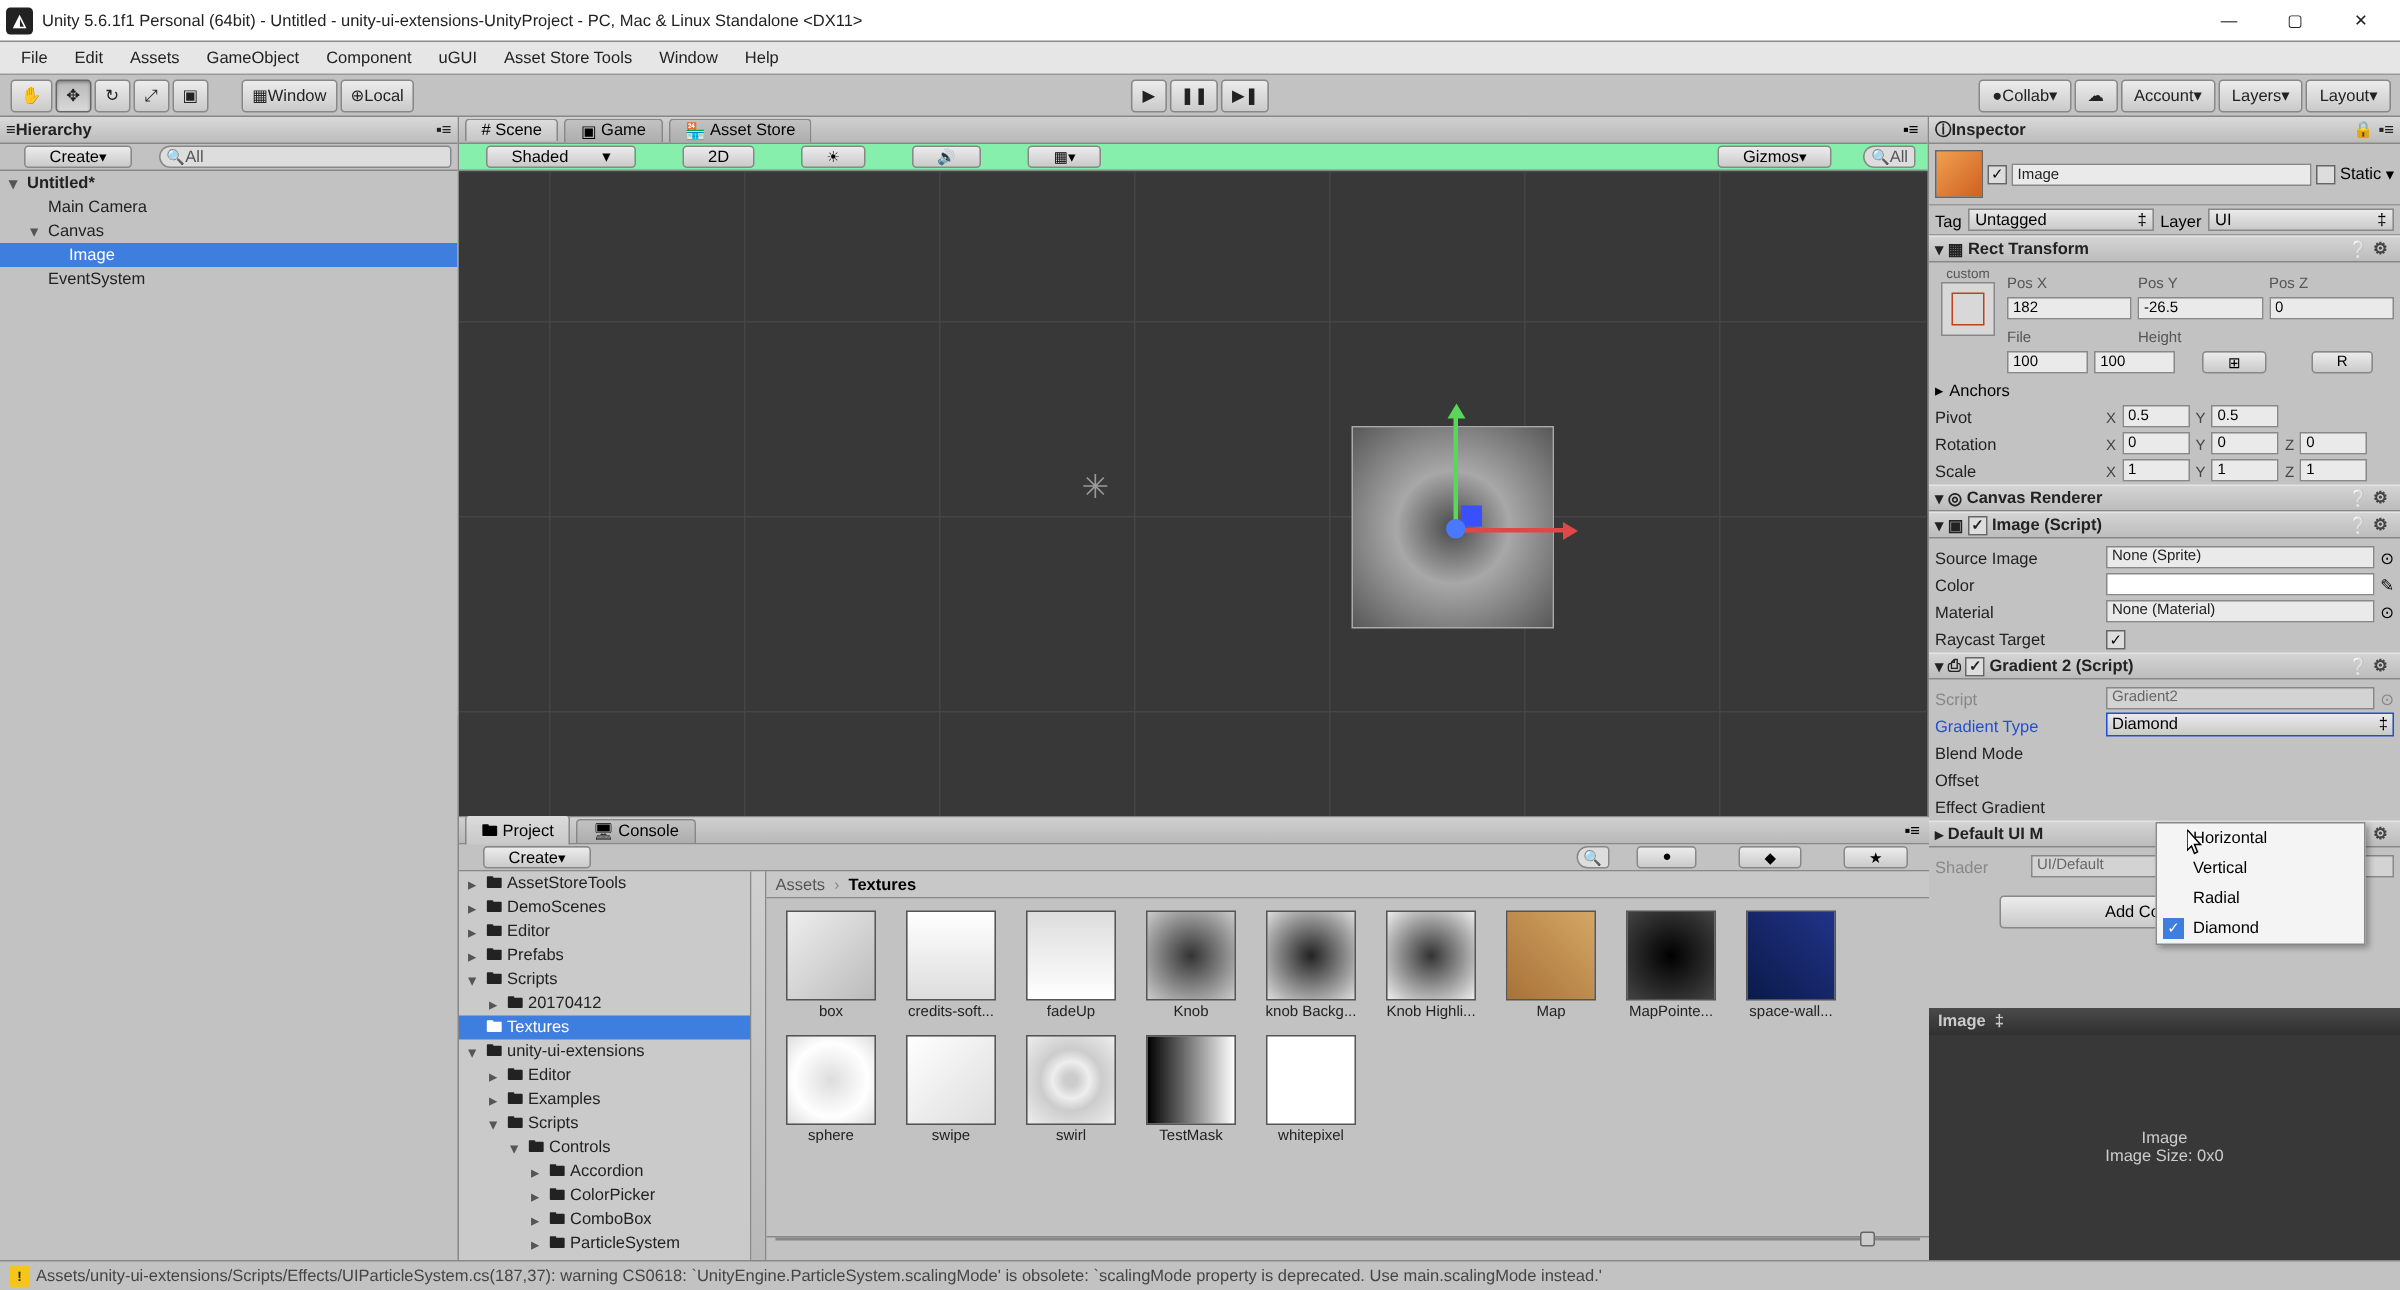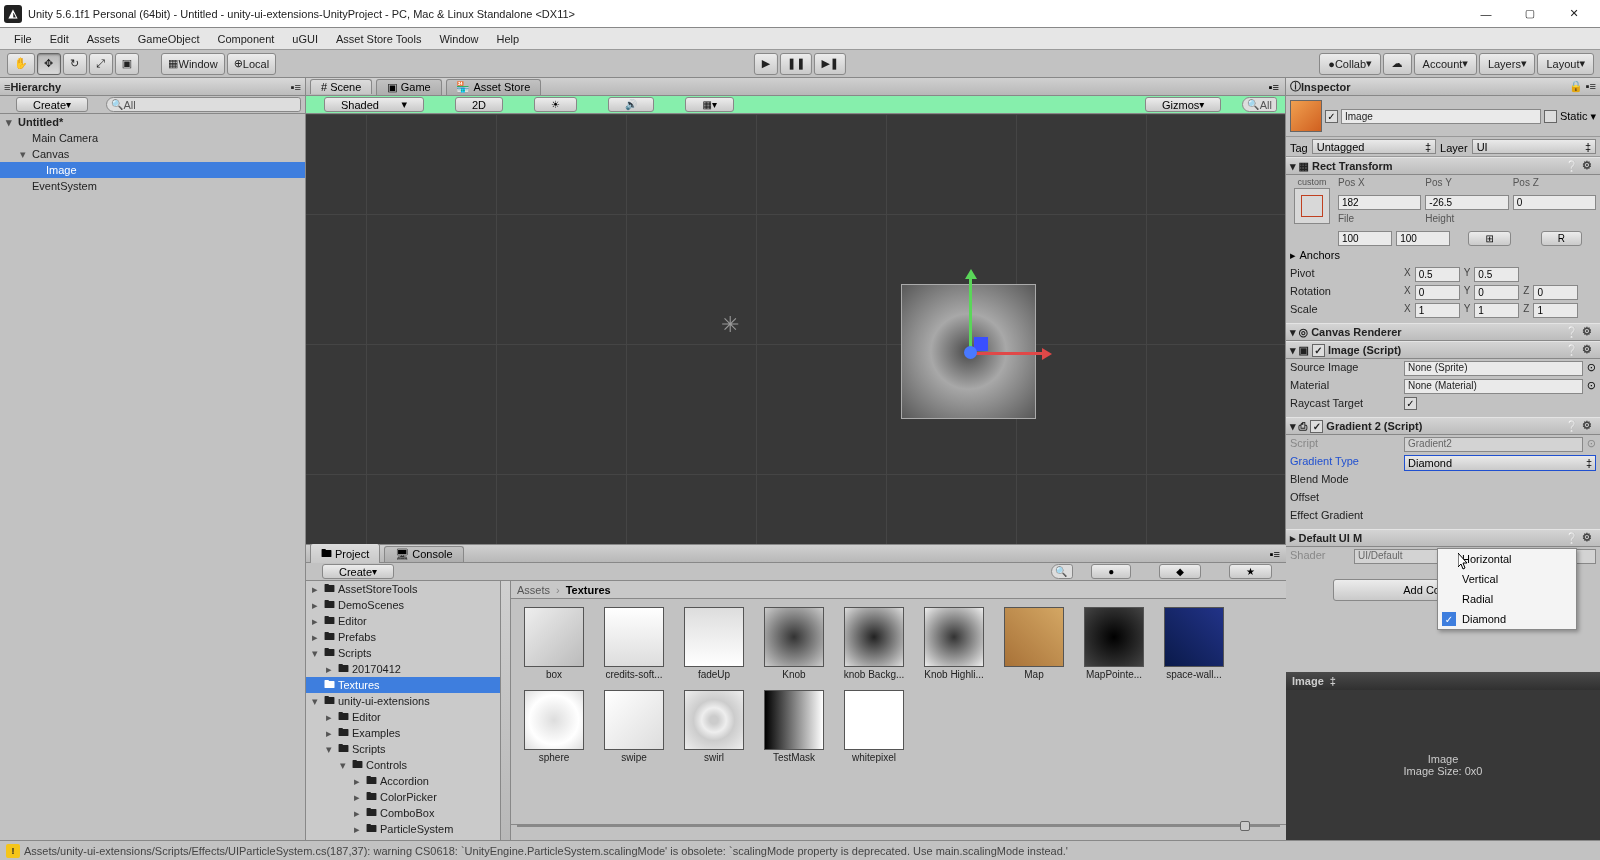--- a/index.html
+++ b/index.html
@@ -52,21 +52,21 @@
 .breadcrumb { height:18px; background:#c8c8c8; border-bottom:1px solid #888; display:flex; align-items:center; padding:0 6px; gap:6px; }
 .asset-grid { flex:1; background:#c2c2c2; padding:8px; display:flex; flex-wrap:wrap; align-content:flex-start; gap:10px; overflow:auto; }
 .asset { width:70px; display:flex; flex-direction:column; align-items:center; cursor:pointer; }
 .asset-thumb { width:60px; height:60px; background:#888; border:1px solid #555; }
 .asset-name { font-size:10px; color:#222; text-align:center; margin-top:2px; white-space:nowrap; overflow:hidden; text-overflow:ellipsis; width:70px; }
 .inspector { width:314px; background:#c2c2c2; display:flex; flex-direction:column; overflow:auto; }
 .ins-head { background:#c2c2c2; padding:4px; display:flex; align-items:center; gap:3px; border-bottom:1px solid #999; }
 .cube-ico { width:32px; height:32px; background:linear-gradient(135deg,#f0a050,#d06020); border:1px solid #666; }
 .comp-header { height:18px; background:linear-gradient(#d4d4d4,#bcbcbc); border-top:1px solid #e4e4e4; border-bottom:1px solid #888; display:flex; align-items:center; padding:0 4px; font-weight:bold; color:#222; gap:3px; }
 .comp-body { padding:2px 4px; }
-.prop-row { display:flex; align-items:flex-start; height:18px; gap:4px; }
+.prop-row { display:flex; align-items:flex-end; height:18px; gap:4px; }
 .prop-label { width:110px; color:#222; font-size:11px; }
 .prop-label.blue { color:#2050d0; }
 .prop-input { flex:1; height:15px; background:#eaeaea; border:1px solid #888; padding:0 3px; font-size:10px; color:#222; }
 .prop-input.ro { background:#d3d3d3; color:#666; }
 .mini-inp { width:45px; height:15px; background:#eaeaea; border:1px solid #888; padding:0 3px; font-size:10px; }
 .xyzlabel { font-size:10px; color:#444; }
 .checkbox { width:13px; height:13px; border:1px solid #666; background:#ddd; display:inline-flex; align-items:center; justify-content:center; font-size:10px; }
 .dropdown { flex:1; height:16px; background:linear-gradient(#eaeaea,#cacaca); border:1px solid #2050d0; padding:0 3px; font-size:10px; display:flex; align-items:center; justify-content:space-between; cursor:pointer; }
 .popup { position:absolute; right:23px; top:548px; width:140px; background:#f4f4f4; border:1px solid #888; box-shadow:2px 2px 4px rgba(0,0,0,.3); z-index:100; }
 .popup-item { height:20px; padding:0 24px 0 24px; display:flex; align-items:center; cursor:pointer; position:relative; }
@@ -524,20 +524,25 @@
       <span style="margin-left:auto">❔</span>
       <span class="gear-ico">⚙</span>
     </div>
     <div class="comp-body">
       <div class="prop-row">
           <span class="prop-label">Source Image</span>
           <div class="prop-input">None (Sprite)</div>
           <span>⊙</span>
         </div>
       <div class="prop-row">
+          <span class="prop-label">Color</span>
+          <div class="color-swatch"></div>
+          <span>✎</span>
+        </div>
+      <div class="prop-row">
           <span class="prop-label">Material</span>
           <div class="prop-input">None (Material)</div>
           <span>⊙</span>
         </div>
       <div class="prop-row">
           <span class="prop-label">Raycast Target</span>
           <span class="checkbox">✓</span>
         </div>
     </div>
 

